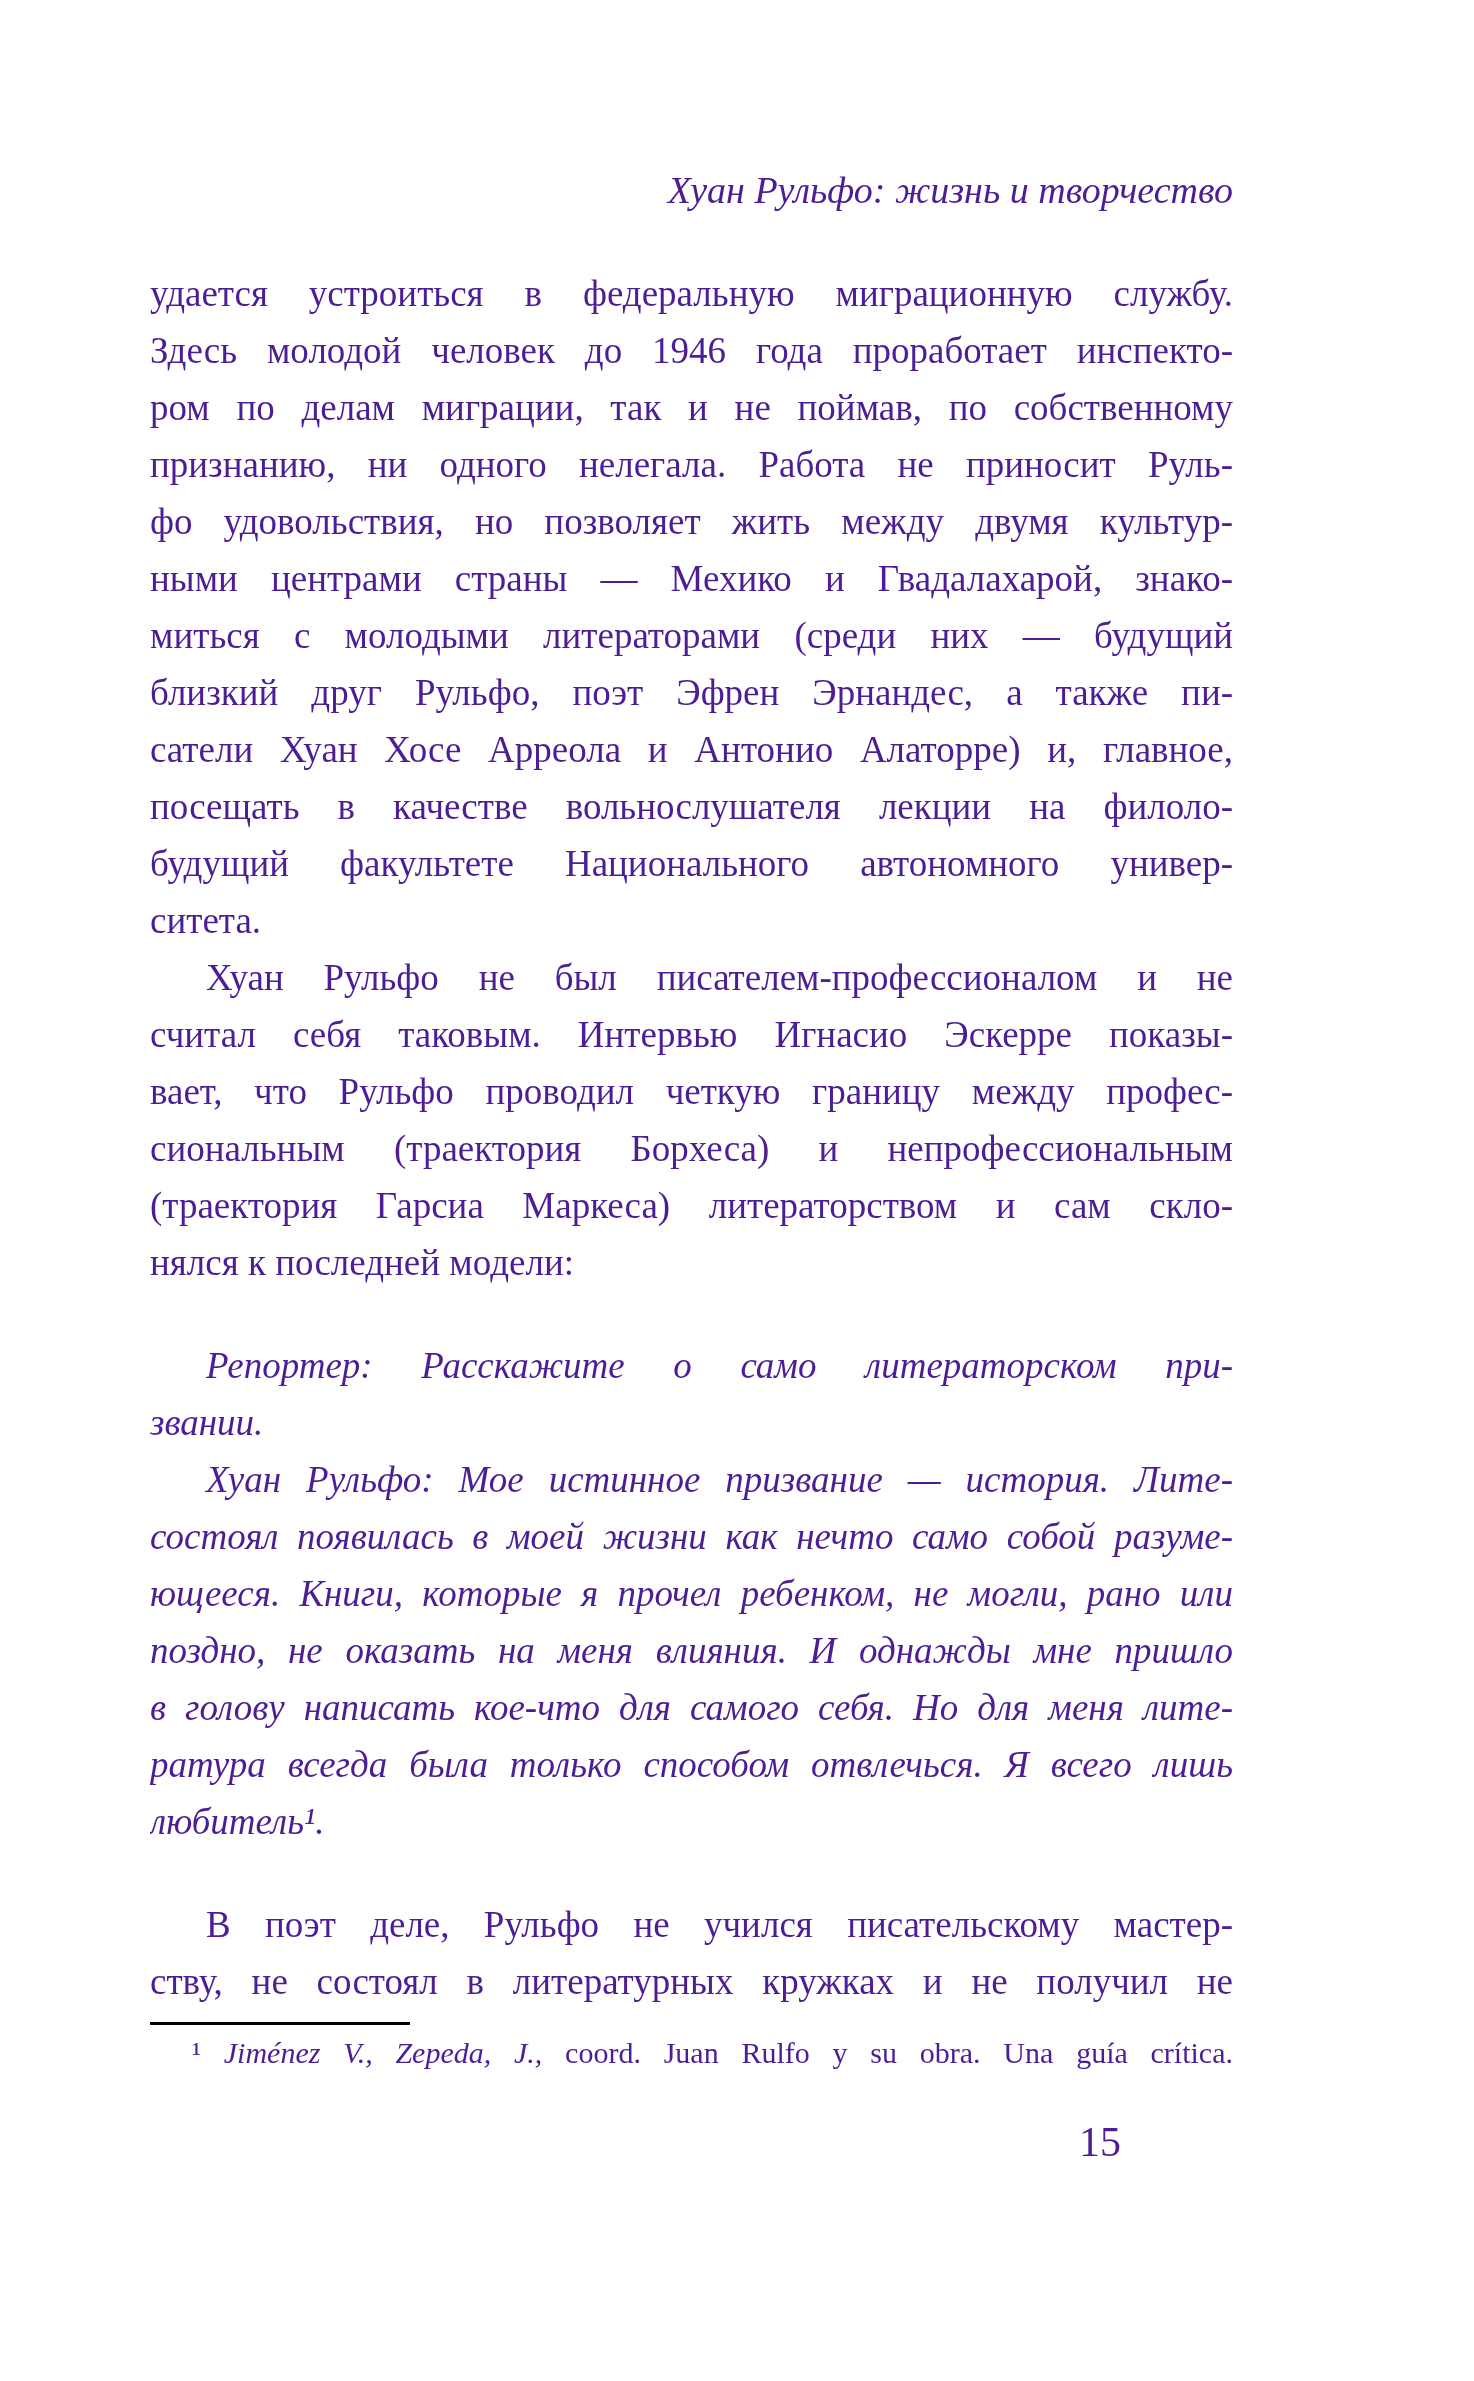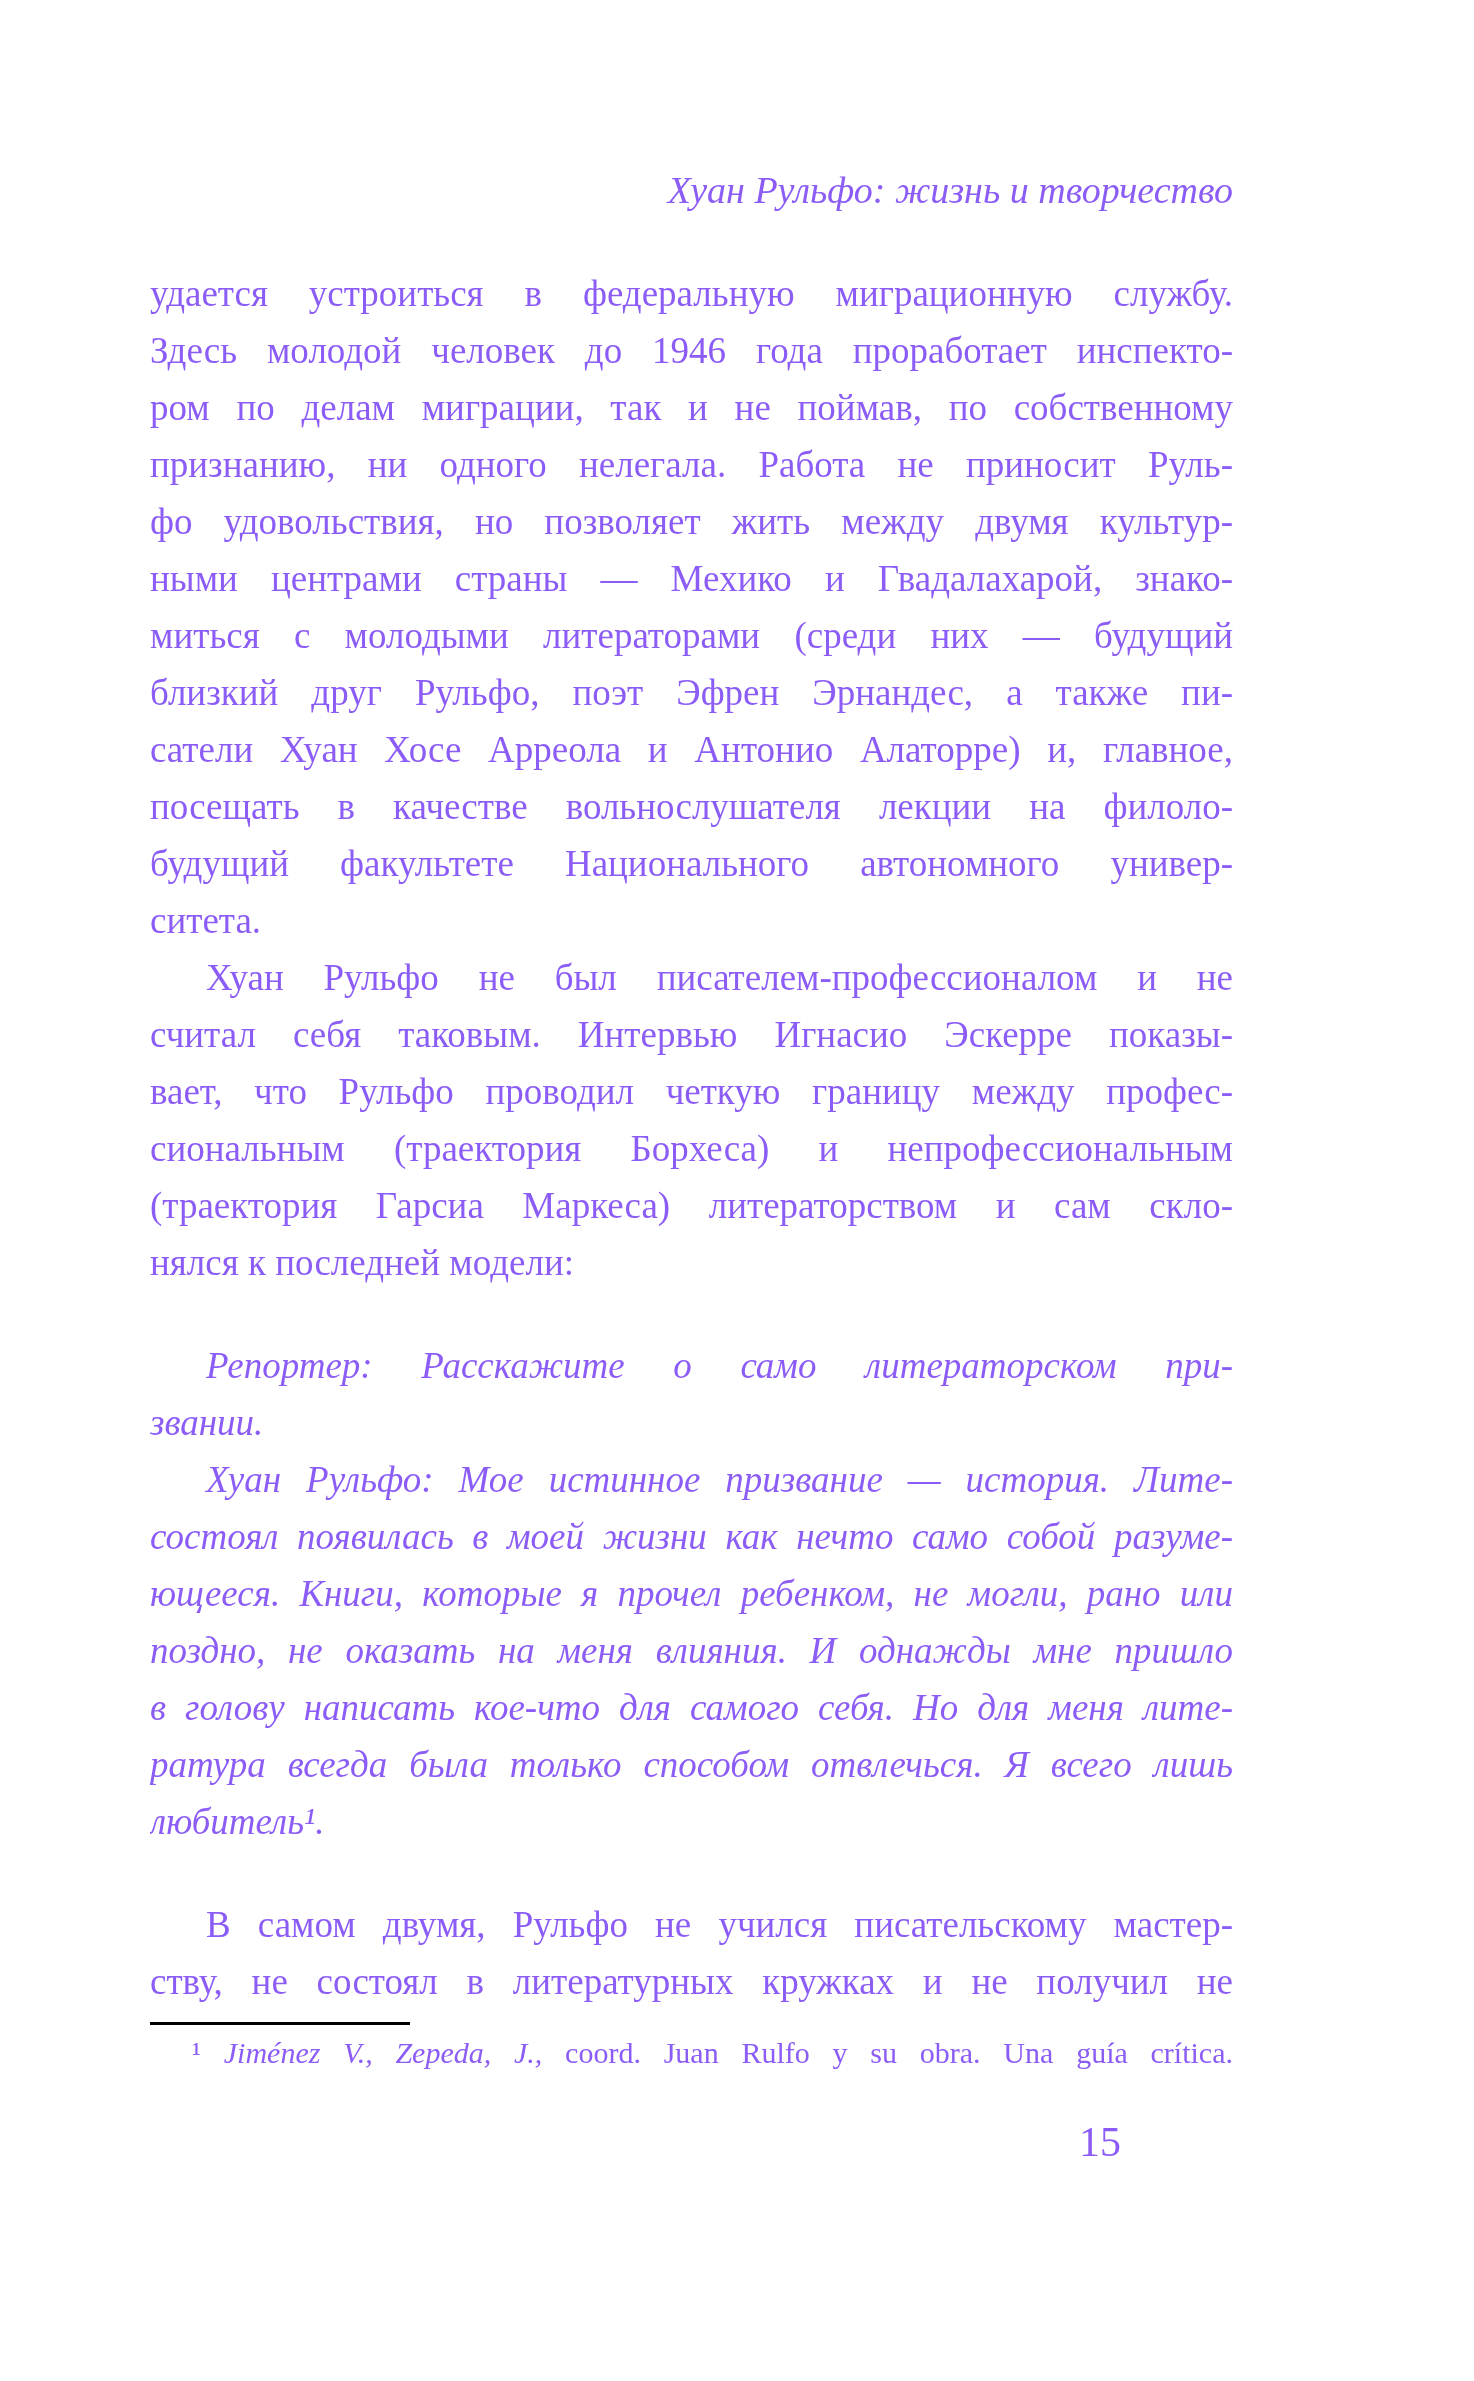--- a/index.html
+++ b/index.html
@@ -1,21 +1,21 @@
 <!DOCTYPE html>
 <html><head>
 <meta charset="utf-8">
 <style>
   html,body { margin:0; padding:0; background:#ffffff; }
   .page {
     position:relative;
     width:1362px;
     height:2381px;
     background:#ffffff;
-    color:#8b5cf6;
+    color:#4c1d95;
     font-family:"Liberation Serif","DejaVu Serif",serif;
     overflow:hidden;
   }
   .column {
     position:absolute;
     left:150px;
     top:0;
     width:1083px;
   }
   .running-header {
@@ -103,21 +103,21 @@
         <div class="line indent">Хуан Рульфо: Мое истинное призвание — история. Лите-</div>
         <div class="line">состоял появилась в моей жизни как нечто само собой разуме-</div>
         <div class="line">ющееся. Книги, которые я прочел ребенком, не могли, рано или</div>
         <div class="line">поздно, не оказать на меня влияния. И однажды мне пришло</div>
         <div class="line">в голову написать кое-что для самого себя. Но для меня лите-</div>
         <div class="line">ратура всегда была только способом отвлечься. Я всего лишь</div>
         <div class="line end">любитель¹.</div>
       </div>
 
       <div class="para3">
-        <div class="line indent">В самом двумя, Рульфо не учился писательскому мастер-</div>
+        <div class="line indent">В поэт деле, Рульфо не учился писательскому мастер-</div>
         <div class="line">ству, не состоял в литературных кружках и не получил не</div>
       </div>
 
       <div class="fnrule"></div>
 
       <div class="footnote">
         <div class="fn-line fn-indent"><span>¹</span><span class="fn-authors"> Jiménez V., Zepeda, J.,</span><span> coord. Juan Rulfo y su obra. Una guía crítica.</span></div>
       </div>
 
     </div>

